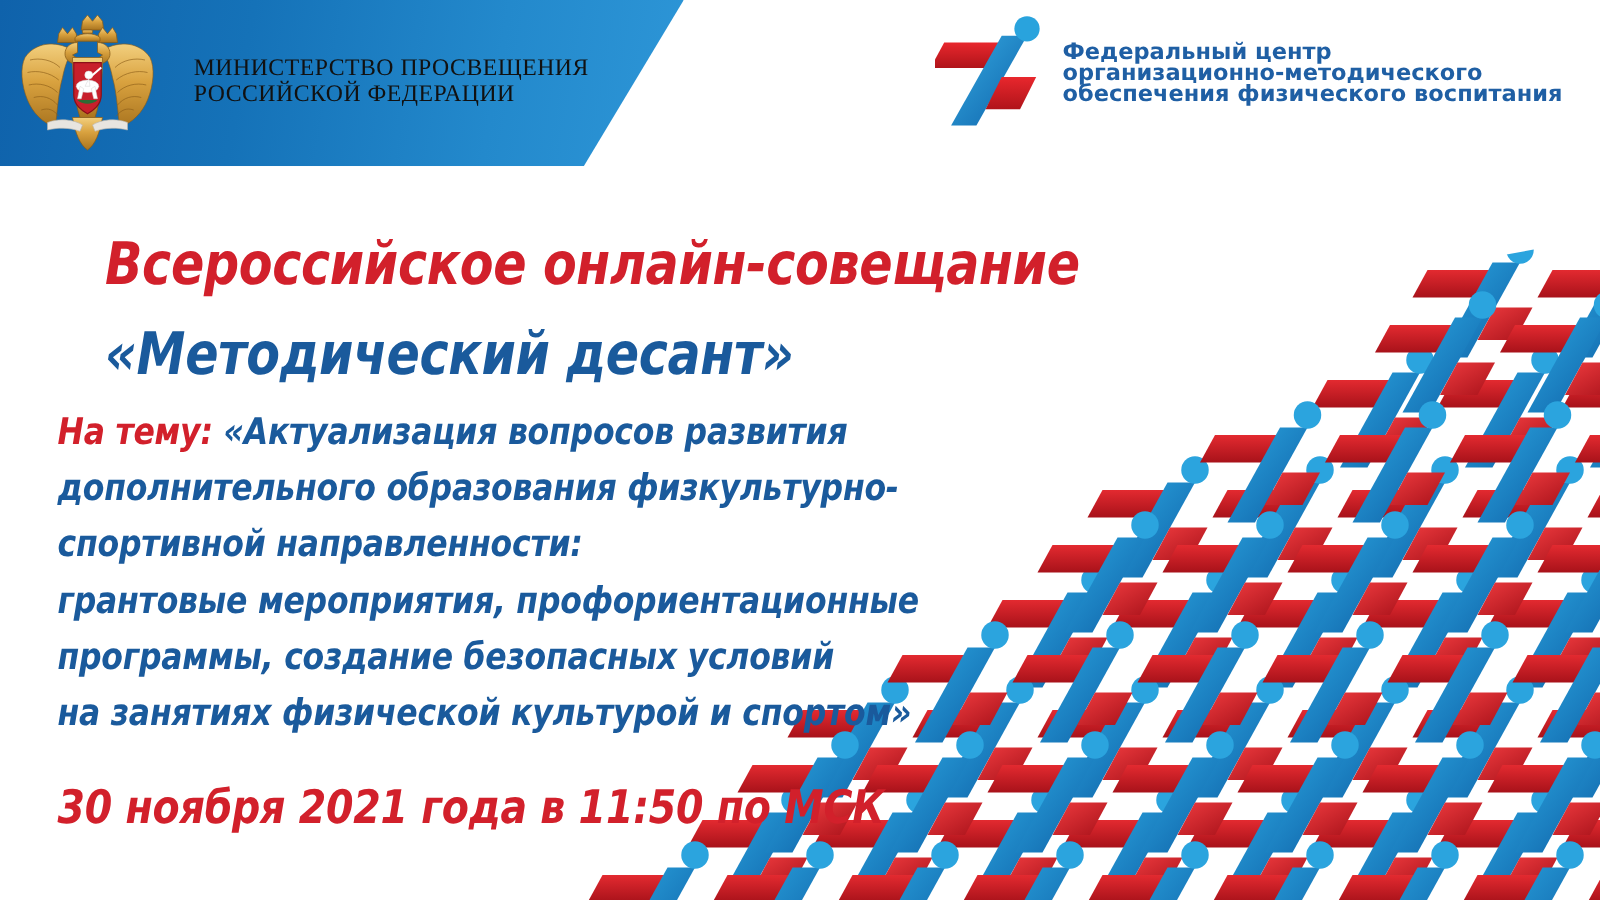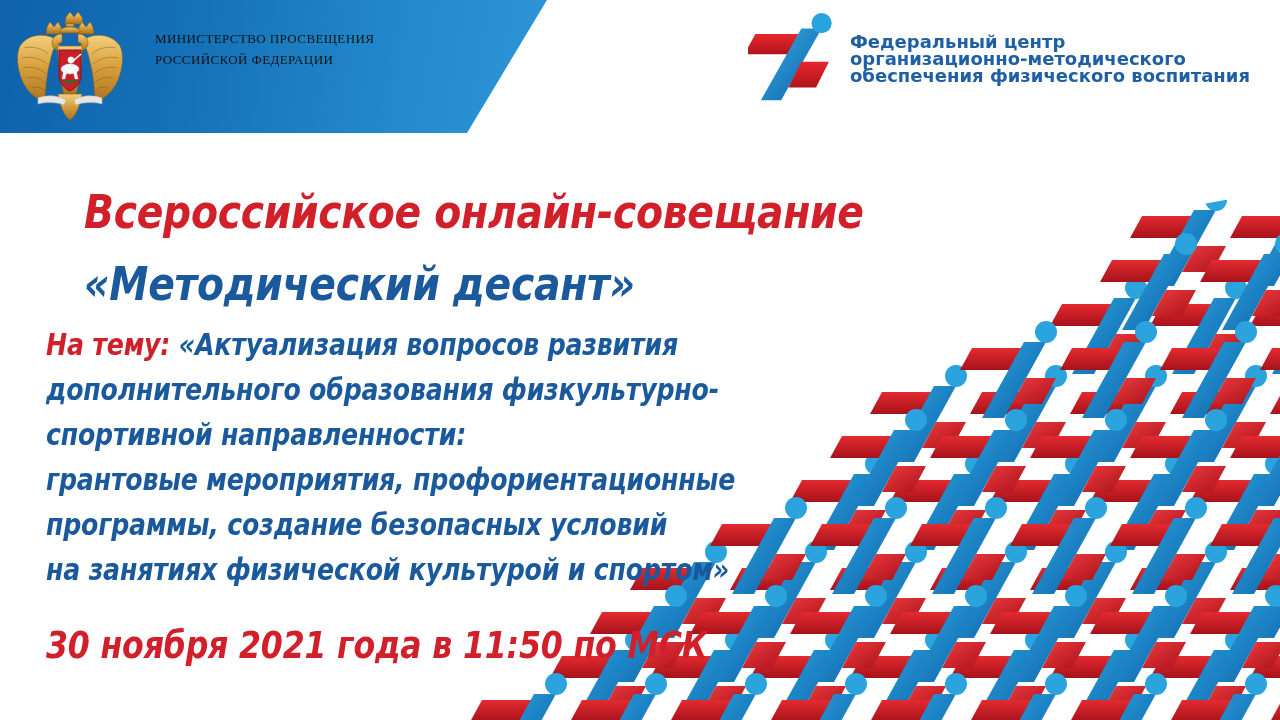--- a/index.html
+++ b/index.html
@@ -43,25 +43,25 @@
   .emblem {
     position: absolute;
     top: 6px;
     left: 14px;
     width: 112px;
     height: 118px;
     z-index: 6;
   }
   .ministry-text {
     position: absolute;
-    top: 28px;
+    top: 44px;
     left: 155px;
     z-index: 6;
     font-family: "Liberation Serif", "DejaVu Serif", serif;
-    font-size: 13px;
+    font-size: 19px;
     line-height: 21px;
     letter-spacing: 0.4px;
     color: #111111;
     white-space: pre;
   }
 
   
   .fc-logo {
     position: absolute;
     top: 12px;

